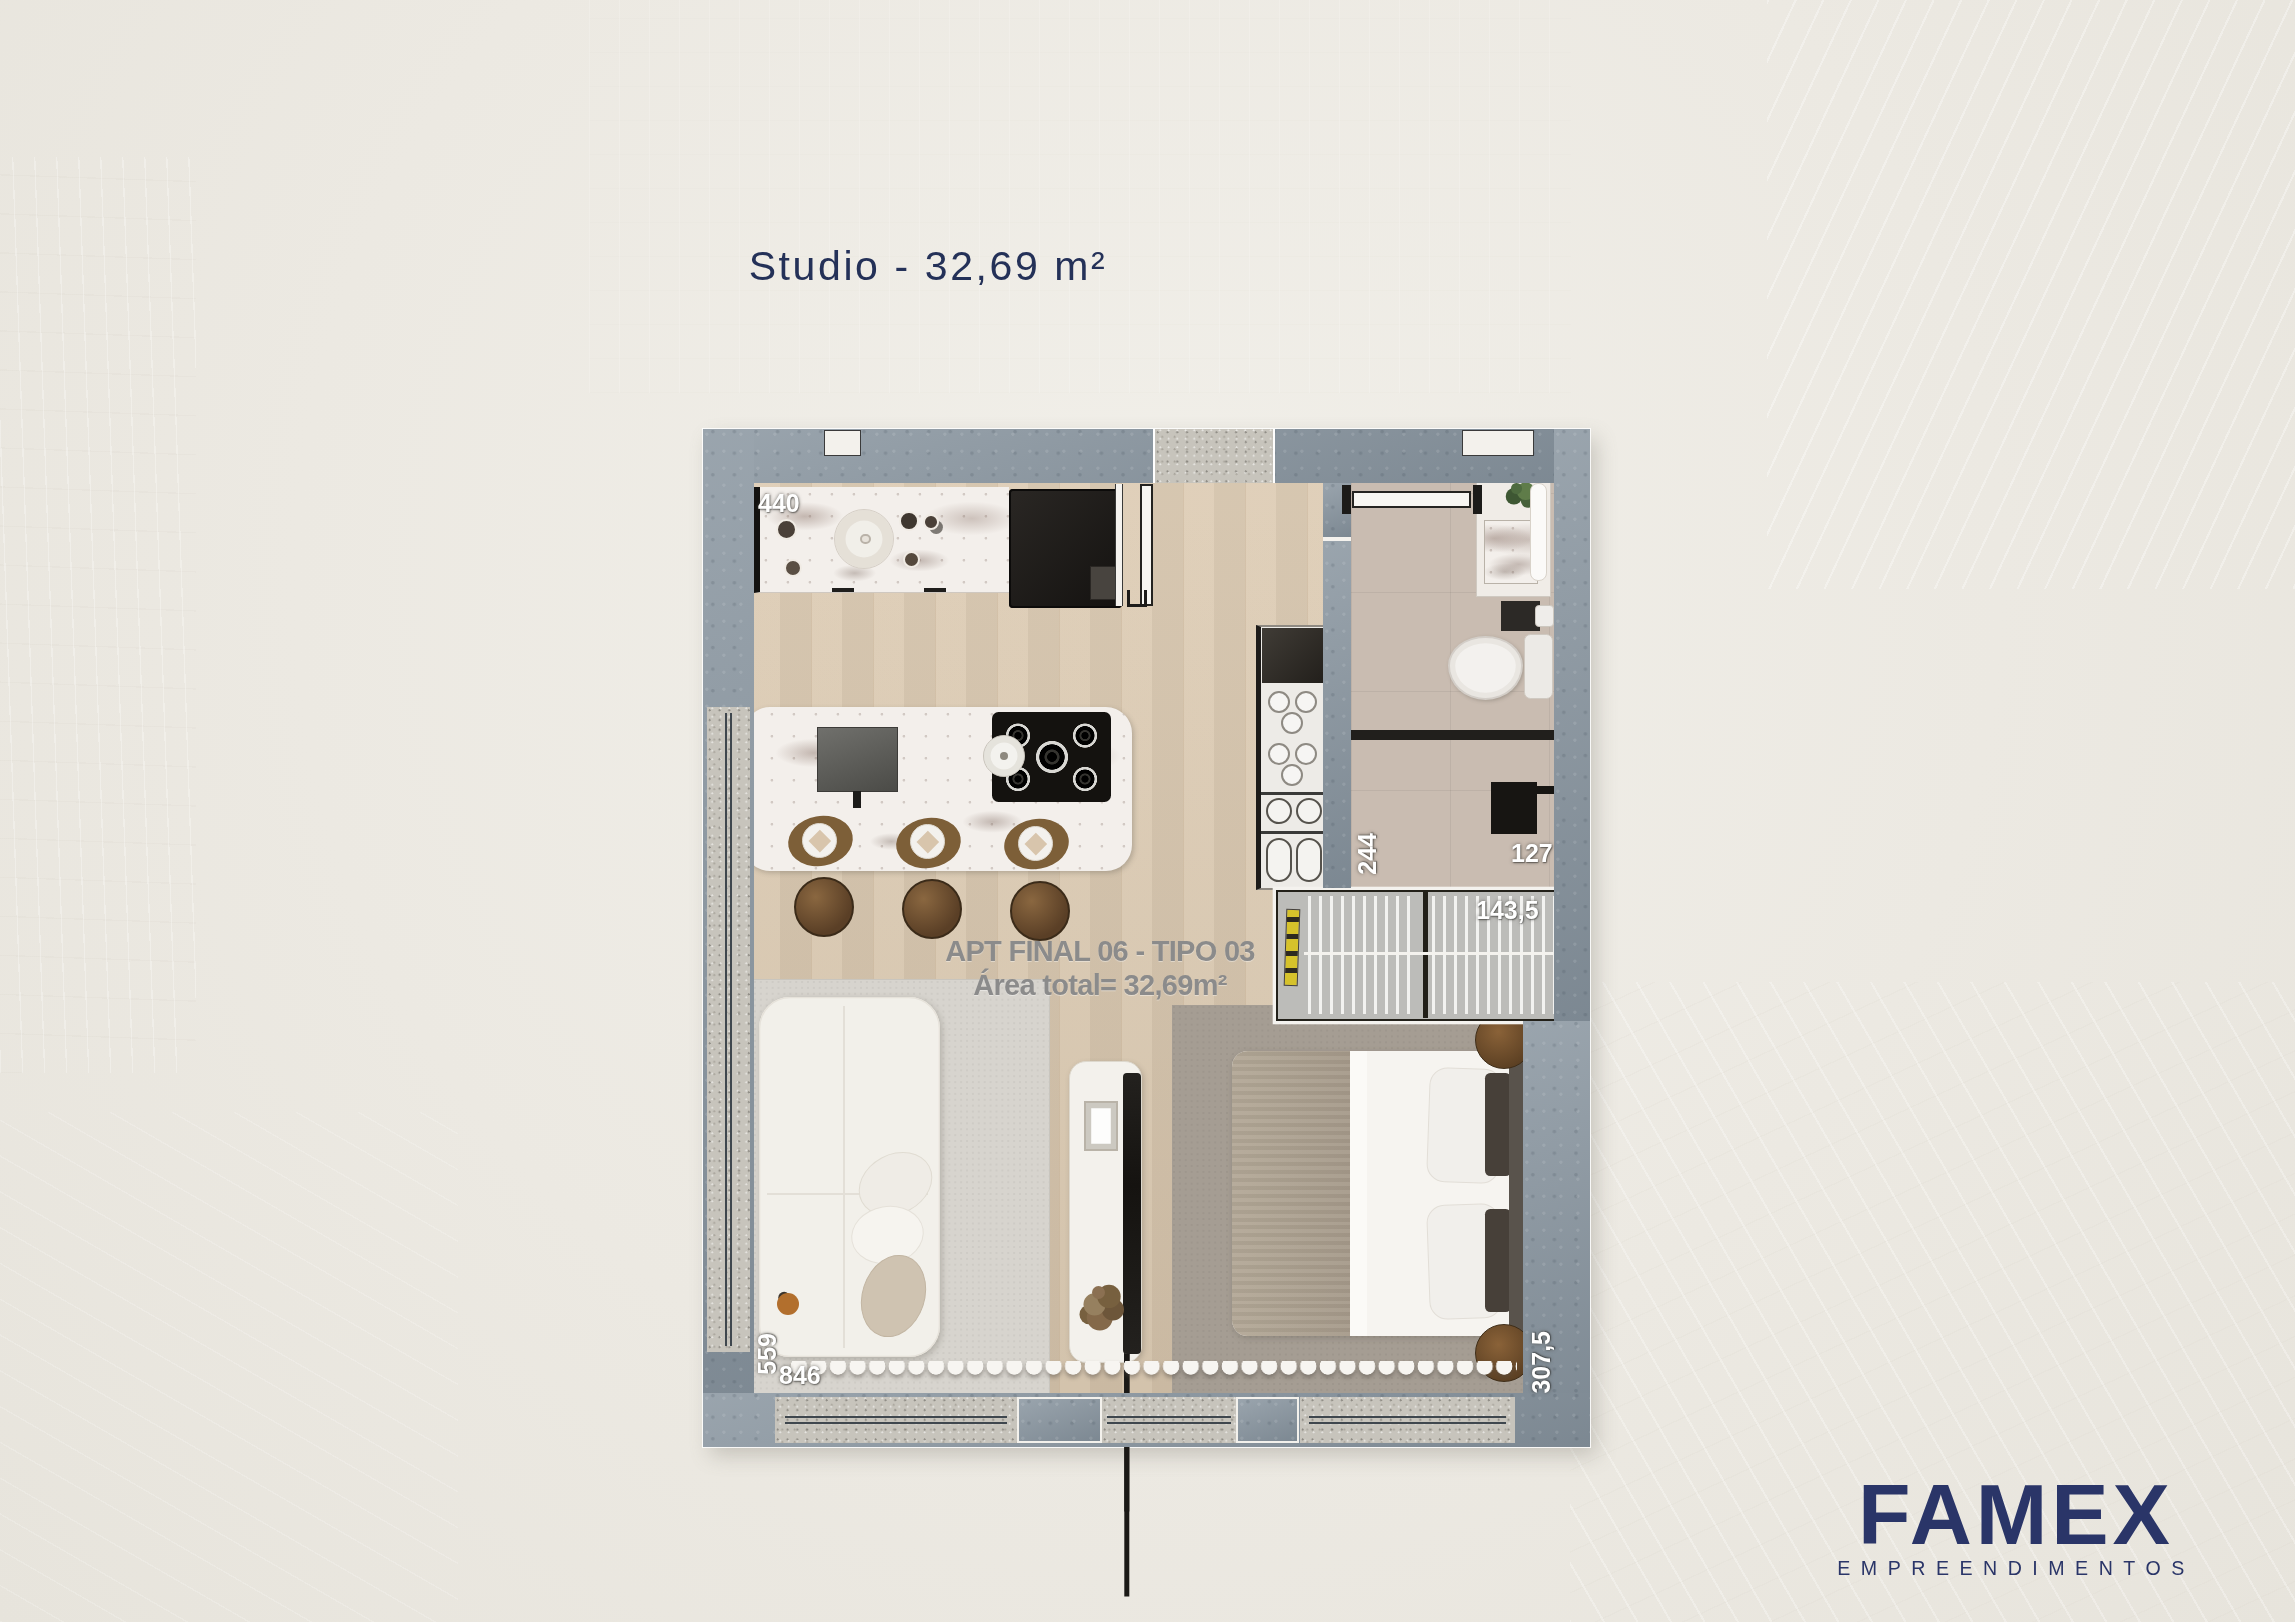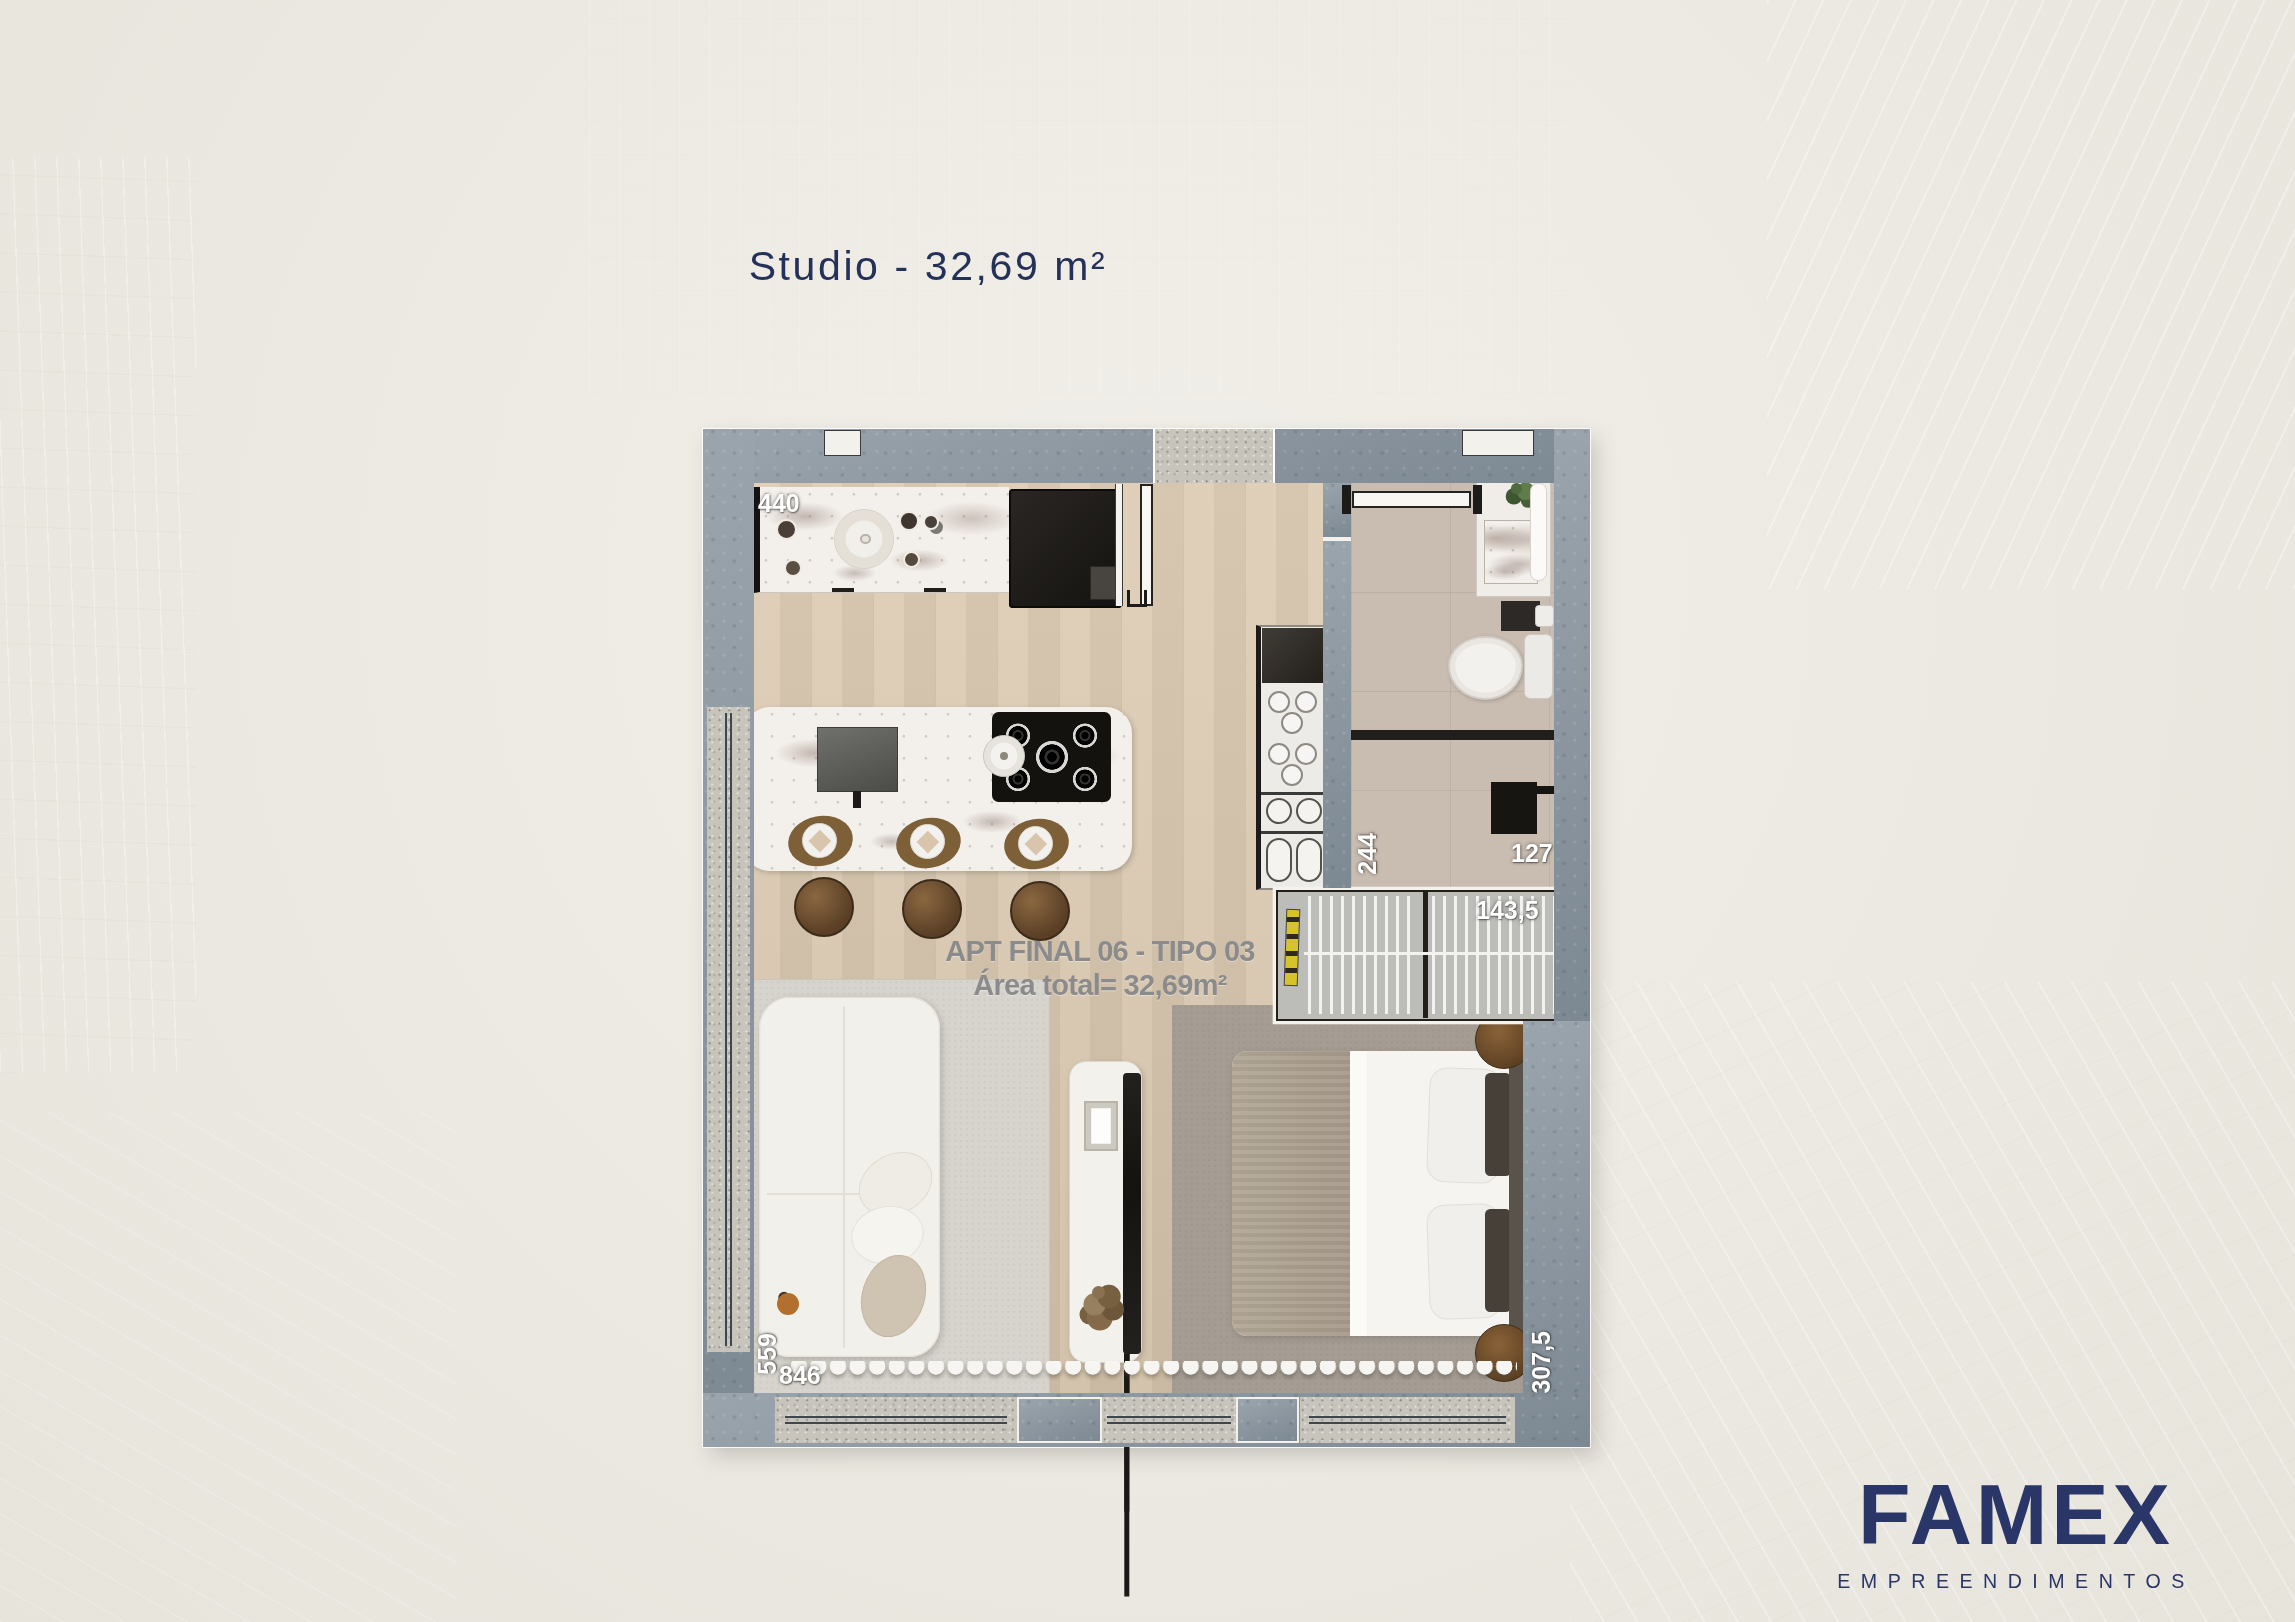--- a/index.html
+++ b/index.html
@@ -93,21 +93,21 @@
     position:absolute;left:196px;top:505px;width:402px;z-index:10;
     text-align:center;color:var(--label-gray);
     font-weight:700;font-size:29px;line-height:1.18;letter-spacing:-0.7px;
     text-shadow:0 0.7px 0.7px rgba(255,255,255,.4);
   }
   .brandName{
     font-weight:700;font-size:86px;letter-spacing:3.9px;line-height:1;
     color:var(--logo-navy);
   }
   .brandTag{
-    margin-top:13px;font-weight:400;font-size:19.6px;letter-spacing:10.5px;
+    margin-top:0;font-weight:400;font-size:19.6px;letter-spacing:10.5px;
     color:var(--logo-navy);
   }
 
   
   #plan{
     position:absolute;left:703px;top:429px;width:887px;height:1018px;
     box-shadow:6.5px 9.2px 19.6px rgba(110,105,95,.30);
     outline:1.3px solid rgba(255,255,255,.85);
   }
   .z1{z-index:1}.z2{z-index:2}.z3{z-index:3}.z4{z-index:4}.z5{z-index:5}.z6{z-index:6}.z7{z-index:7}

